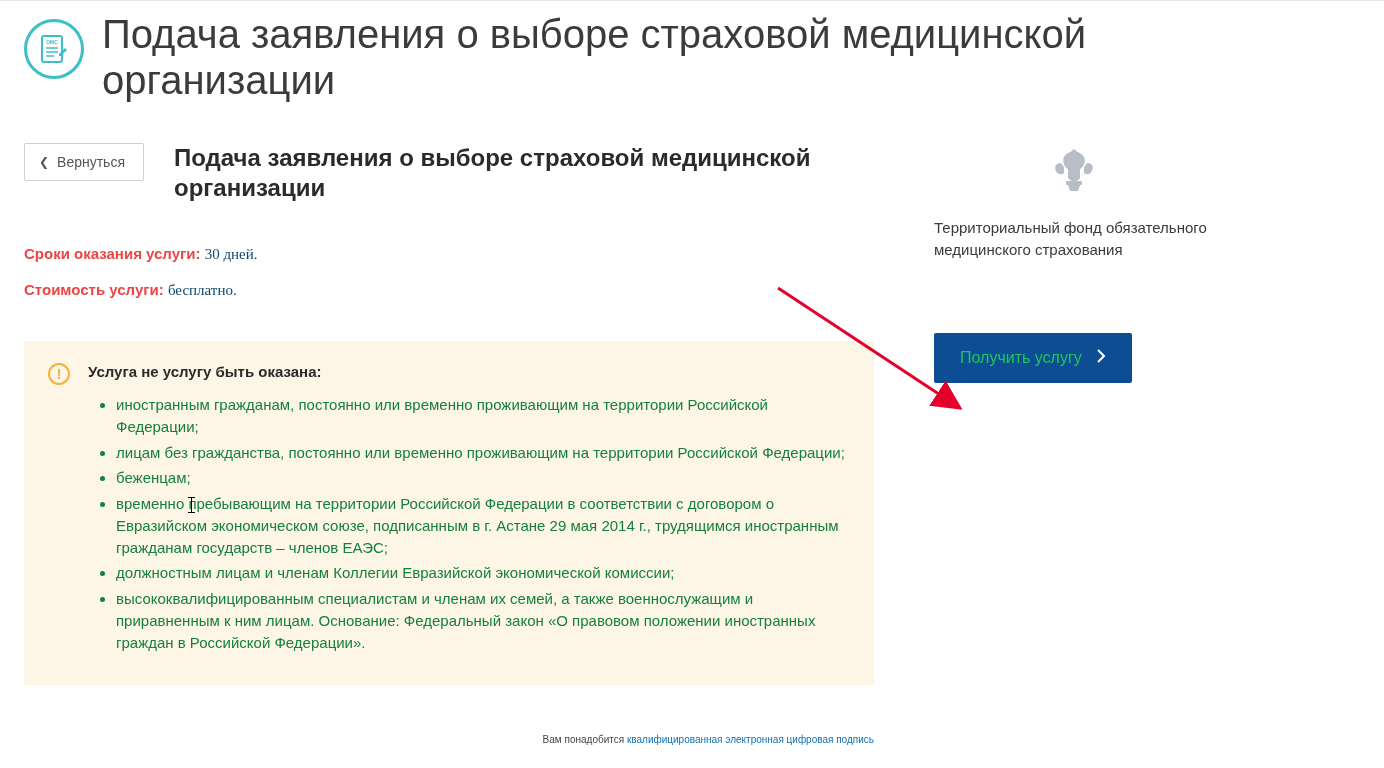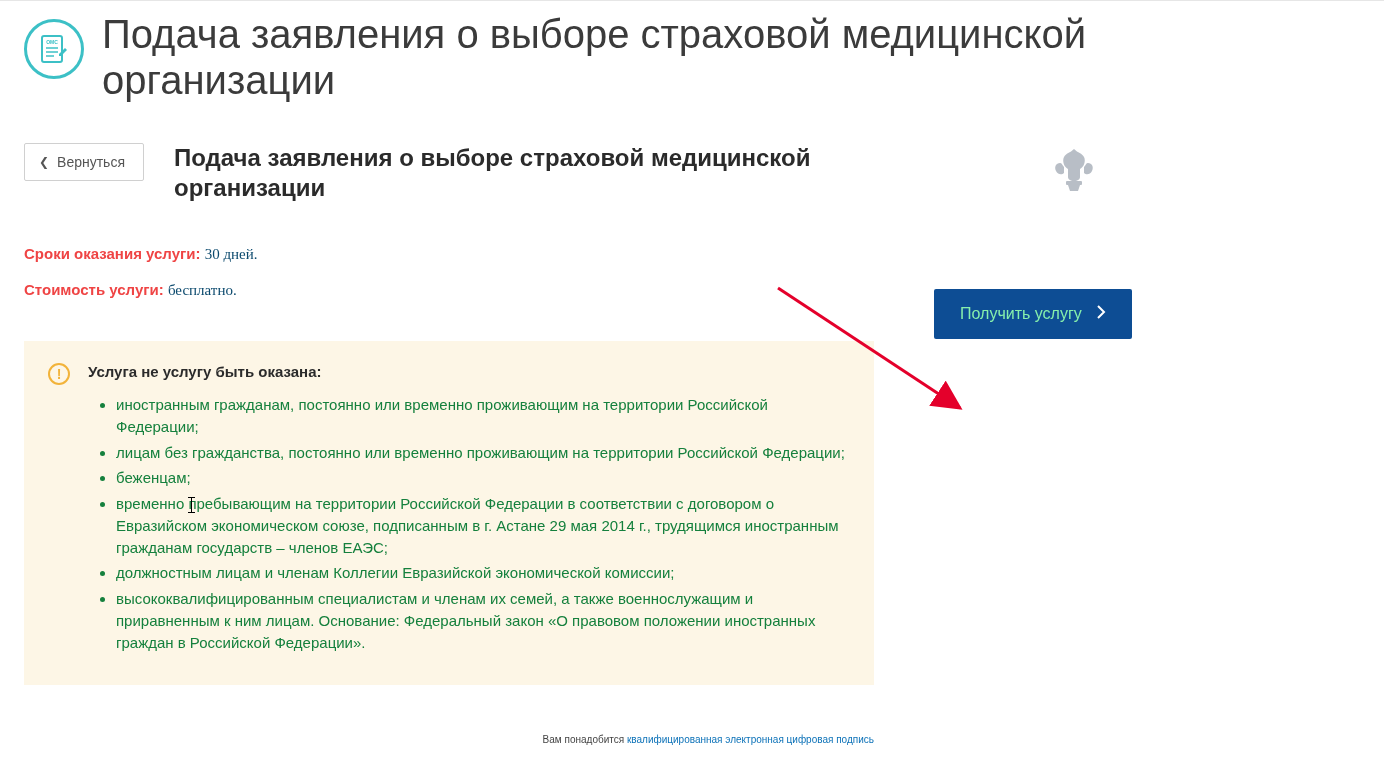--- a/index.html
+++ b/index.html
@@ -97,21 +97,21 @@
   
   .note { margin-top: 49px; font-size: 10px; color: #444; text-align: right; }
   .note a { color: #0d72b8; text-decoration: none; }
   
   .emblem { display:flex; justify-content:center; margin-bottom: 18px; }
   .provider-heading { font-weight: 700; font-size: 16px; color: #222; margin-bottom: 12px; }
   .provider-name { font-size: 15px; color: #3a3a3a; line-height: 1.45; }
   .cta {
     margin-top: 72px;
     background: #0d4d94;
-    color: #86efac;
+    color: #22c55e;
     border: none;
     font-size: 16px;
     padding: 16px 26px;
     display: inline-flex;
     align-items: center;
     gap: 14px;
     cursor: pointer;
     border-radius: 2px;
   }
   
@@ -192,20 +192,21 @@
         <svg width="56" height="56" viewBox="0 0 56 56">
           <g fill="#b8bec6">
             <path d="M28 6 C24 10 20 10 18 14 C16 18 18 24 22 26 L22 34 C22 36 24 38 28 38 C32 38 34 36 34 34 L34 26 C38 24 40 18 38 14 C36 10 32 10 28 6 Z"></path>
             <path d="M14 20 C10 20 8 24 10 28 C12 32 16 32 18 30 L18 24 C16 22 16 20 14 20 Z"></path>
             <path d="M42 20 C46 20 48 24 46 28 C44 32 40 32 38 30 L38 24 C40 22 40 20 42 20 Z"></path>
             <rect x="20" y="38" width="16" height="4" rx="1"></rect>
             <path d="M22 42 L34 42 L32 48 L24 48 Z"></path>
           </g>
         </svg>
       </div>
+      <div class="provider-name">Территориальный фонд обязательного медицинского страхования</div>
 
       <button class="cta">
         <span>Получить услугу</span>
         <span>
           <svg width="10" height="14" viewBox="0 0 10 14">
               <path d="M2 1 L8 7 L2 13" fill="none" stroke="#ffffff" stroke-width="2"></path>
             </svg>
         </span>
       </button>
     </div>

